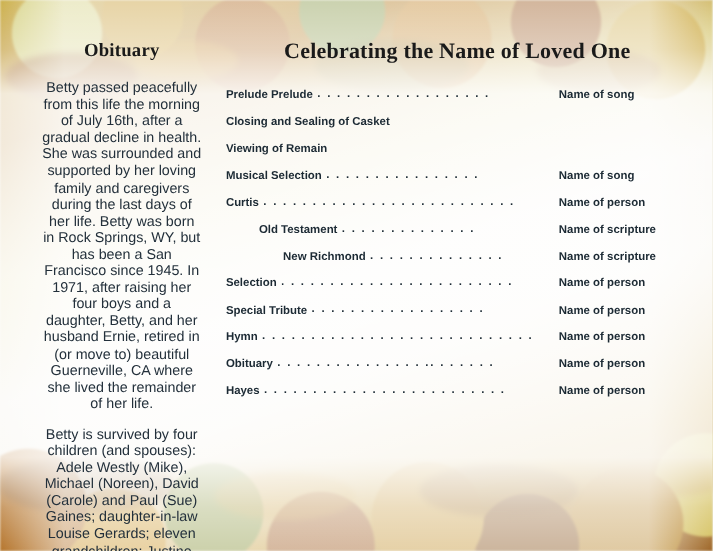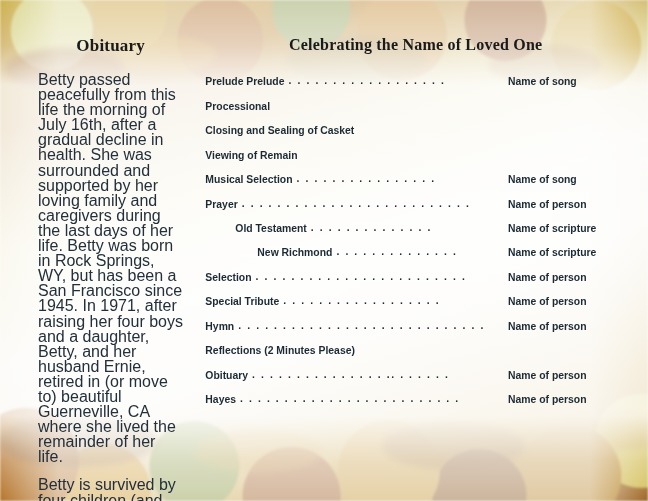--- a/index.html
+++ b/index.html
@@ -100,29 +100,29 @@
   .heading {
     font-family: "Liberation Serif", serif;
     font-weight: bold;
     font-size: 17px;
     color: #1a1a1a;
     text-align: center;
     margin: 0 0 16px 0;
     letter-spacing: 0.2px;
   }
   .heading.right {
-    font-size: 16px;
+    font-size: 20px;
     margin-bottom: 22px;
   }
   .para {
-    font-size: 16px;
+    font-size: 13px;
     line-height: 15.1px;
     color: #23303b;
     margin: 0 0 13px 0;
-    text-align: left;
+    text-align: center;
   }
   .para:last-child { margin-bottom: 0; }
 
   
   .program {
     margin: 0;
     padding: 0;
     list-style: none;
   }
   .prog-row {
@@ -185,43 +185,39 @@
       <h1 class="heading right">Celebrating the Name of Loved One</h1>
 
       <ul class="program">
 
         <li class="prog-row">
           <span class="prog-label">Prelude Prelude</span>
           <span class="prog-dots">. . . . . . . . . . .  . . . . . . .</span>
           <span class="prog-value">Name of song</span>
         </li>
 
-        <li class="prog-row nodots">
-          <span class="prog-label">Processional</span>
-
-        </li>
 
         <li class="prog-row nodots">
           <span class="prog-label">Closing and Sealing of Casket</span>
 
         </li>
 
         <li class="prog-row nodots">
           <span class="prog-label">Viewing of Remain</span>
 
         </li>
 
         <li class="prog-row">
           <span class="prog-label">Musical Selection</span>
           <span class="prog-dots">. . . . . . . . . . . . . . . .</span>
           <span class="prog-value">Name of song</span>
         </li>
 
         <li class="prog-row">
-          <span class="prog-label">Prayer</span>
+          <span class="prog-label">Curtis</span>
           <span class="prog-dots">. . . . . . . . . . . . . . . . . . . . . . . . . .</span>
           <span class="prog-value">Name of person</span>
         </li>
 
 
         <li class="prog-row sub">
           <span class="prog-label">Old Testament</span>
           <span class="prog-dots">. . . . . . . . . . . . . .</span>
           <span class="prog-value">Name of scripture</span>
         </li>
@@ -243,24 +239,20 @@
           <span class="prog-dots">. . . . . . . . . . . . . . . . . .</span>
           <span class="prog-value">Name of person</span>
         </li>
 
         <li class="prog-row">
           <span class="prog-label">Hymn</span>
           <span class="prog-dots">. . . . . . . . . . . . . . . . . . . . . . . . . . . .</span>
           <span class="prog-value">Name of person</span>
         </li>
 
-        <li class="prog-row nodots">
-          <span class="prog-label">Reflections (2 Minutes Please)</span>
-
-        </li>
 
         <li class="prog-row">
           <span class="prog-label">Obituary</span>
           <span class="prog-dots">. . . . . . . . . . . . . . . .. . . . . . .</span>
           <span class="prog-value">Name of person</span>
         </li>
 
         <li class="prog-row">
           <span class="prog-label">Hayes</span>
           <span class="prog-dots">. . . . . . . . . . . . . . . . . . . . . . . . .</span>

